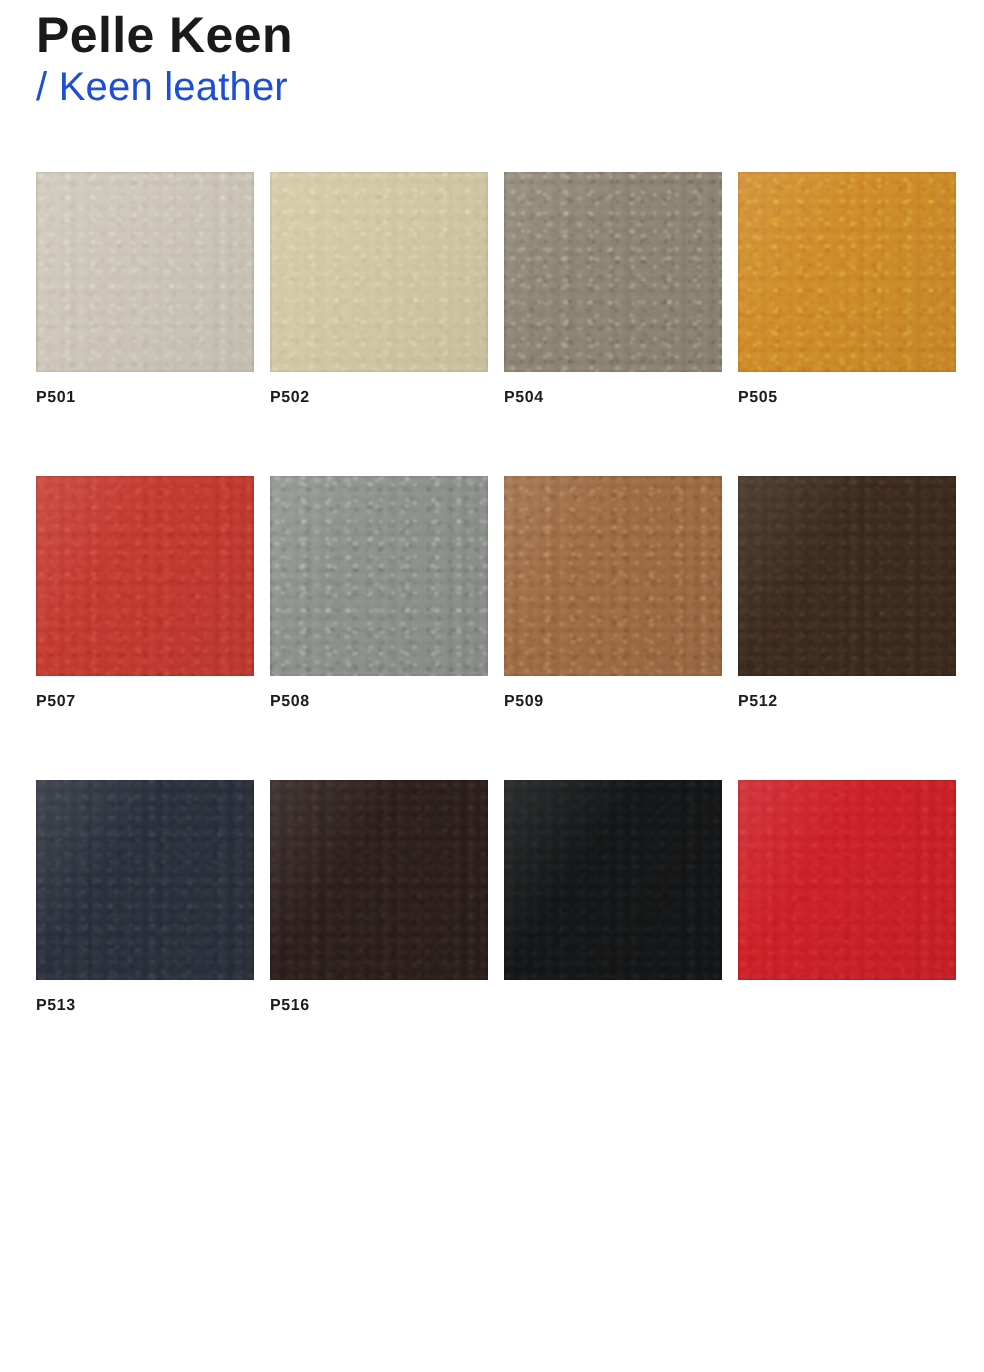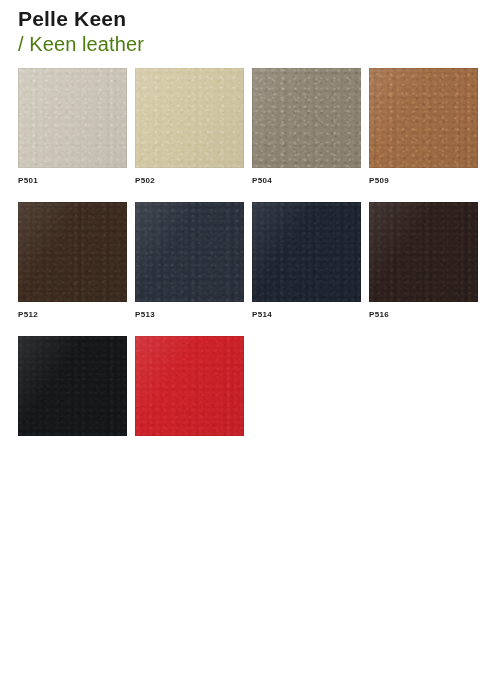--- a/index.html
+++ b/index.html
@@ -23,51 +23,52 @@
   }
 
   
   #header {
     position: absolute;
     left: 18px;
     top: 6px;
     width: 440px;
   }
   #title {
-    font-size: 21px;
+    font-size: 25px;
     font-weight: 600;
     letter-spacing: 0.2px;
     color: #1a1a1a;
     line-height: 25px;
     white-space: pre;
   }
   #subtitle {
     font-size: 20px;
     font-weight: 300;
     letter-spacing: 0.1px;
-    color: #4d7c0f;
+    color: #1d4ed8;
     line-height: 25px;
     margin-top: 1px;
     white-space: pre;
   }
 
   
   #grid {
     position: absolute;
     left: 18px;
     top: 68px;
     width: 456px;
     display: grid;
     grid-template-columns: repeat(4, 109px);
     column-gap: 8px;
     row-gap: 0px;
   }
   .cell {
     width: 104px;
     margin-bottom: 16px;
+    margin-top: 18px;
   }
   .swatch {
     position: relative;
     width: 109px;
     height: 100px;
     overflow: hidden;
     background-color: #cccccc;
     background-repeat: repeat;
     box-shadow: inset 0 0 0 1px rgba(0,0,0,0.045);
   }
@@ -148,20 +149,44 @@
       </div>
       <div class="cell">
         <div class="swatch" style="background-color: rgb(142, 132, 115);">
           <div class="grain" style="background-position: 15px 8px, 19px 11px, 22px 14px, 17px 16px, 20px 9px, 24px 12px, 18px 15px, 21px 10px;"></div>
           <div class="grain2"></div>
           <div class="sheen"></div>
         </div>
         <div class="label">P504</div>
       </div>
       <div class="cell">
+        <div class="swatch" style="background-color: rgb(207, 140, 40);">
+          <div class="grain" style="background-position: 3px 2px, 7px 5px, 10px 8px, 5px 10px, 8px 3px, 12px 6px, 6px 9px, 9px 4px;"></div>
+          <div class="grain2"></div>
+          <div class="sheen"></div>
+        </div>
+        <div class="label">P505</div>
+      </div>
+      <div class="cell">
+        <div class="swatch" style="background-color: rgb(195, 58, 48);">
+          <div class="grain" style="background-position: 13px 3px, 17px 6px, 20px 9px, 15px 11px, 18px 4px, 22px 7px, 16px 10px, 19px 5px;"></div>
+          <div class="grain2"></div>
+          <div class="sheen"></div>
+        </div>
+        <div class="label">P507</div>
+      </div>
+      <div class="cell">
+        <div class="swatch" style="background-color: rgb(141, 145, 140);">
+          <div class="grain" style="background-position: 1px 10px, 5px 13px, 8px 16px, 3px 18px, 6px 11px, 10px 14px, 4px 17px, 7px 12px;"></div>
+          <div class="grain2"></div>
+          <div class="sheen"></div>
+        </div>
+        <div class="label">P508</div>
+      </div>
+      <div class="cell">
         <div class="swatch" style="background-color: rgb(158, 107, 67);">
           <div class="grain" style="background-position: 6px 4px, 10px 7px, 13px 10px, 8px 12px, 11px 5px, 15px 8px, 9px 11px, 12px 6px;"></div>
           <div class="grain2"></div>
           <div class="sheen"></div>
         </div>
         <div class="label">P509</div>
       </div>
       <div class="cell">
         <div class="swatch" style="background-color: rgb(60, 42, 30);">
           <div class="grain" style="background-position: 4px 12px, 8px 15px, 11px 18px, 6px 20px, 9px 13px, 13px 16px, 7px 19px, 10px 14px;"></div>
@@ -172,28 +197,20 @@
       </div>
       <div class="cell">
         <div class="swatch" style="background-color: rgb(43, 49, 60);">
           <div class="grain" style="background-position: 9px 6px, 13px 9px, 16px 12px, 11px 14px, 14px 7px, 18px 10px, 12px 13px, 15px 8px;"></div>
           <div class="grain2"></div>
           <div class="sheen"></div>
         </div>
         <div class="label">P513</div>
       </div>
       <div class="cell">
-        <div class="swatch" style="background-color: rgb(29, 36, 48);">
-          <div class="grain" style="background-position: 14px 0px, 18px 3px, 21px 6px, 16px 8px, 19px 1px, 23px 4px, 17px 7px, 20px 2px;"></div>
-          <div class="grain2"></div>
-          <div class="sheen"></div>
-        </div>
-        <div class="label">P514</div>
-      </div>
-      <div class="cell">
         <div class="swatch" style="background-color: rgb(44, 31, 28);">
           <div class="grain" style="background-position: 7px 1px, 11px 4px, 14px 7px, 9px 9px, 12px 2px, 16px 5px, 10px 8px, 13px 3px;"></div>
           <div class="grain2"></div>
           <div class="sheen"></div>
         </div>
         <div class="label">P516</div>
       </div>
       <div class="cell">
         <div class="swatch" style="background-color: rgb(21, 22, 23);">
           <div class="grain" style="background-position: 12px 8px, 16px 11px, 19px 14px, 14px 16px, 17px 9px, 21px 12px, 15px 15px, 18px 10px;"></div>

